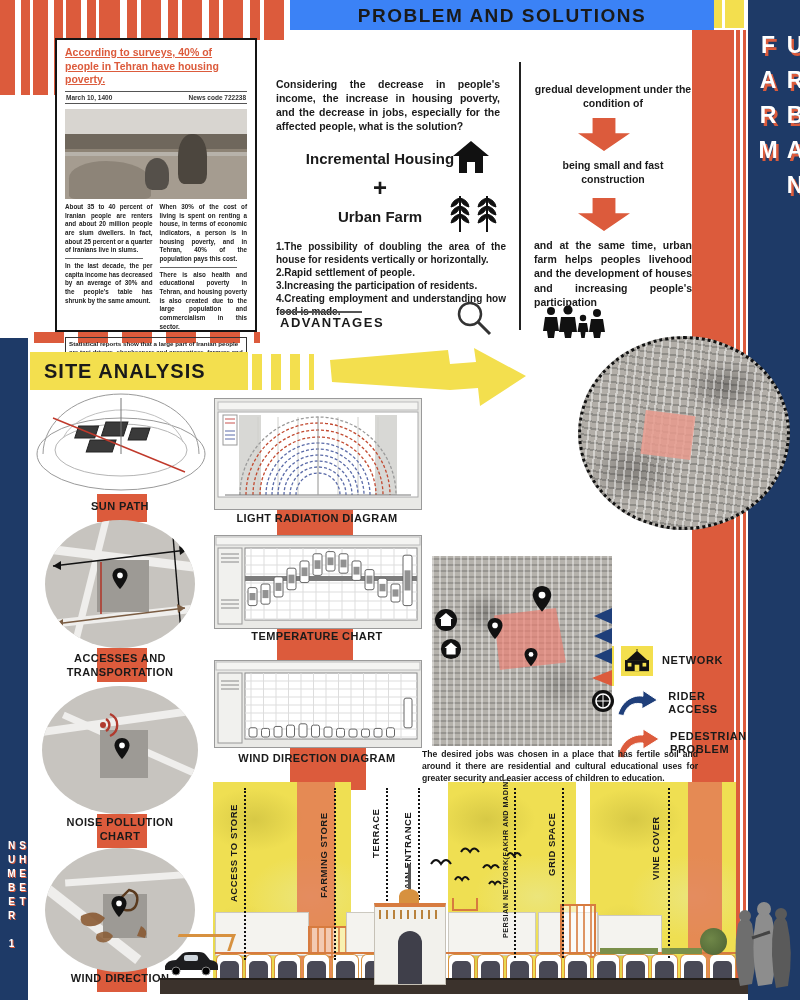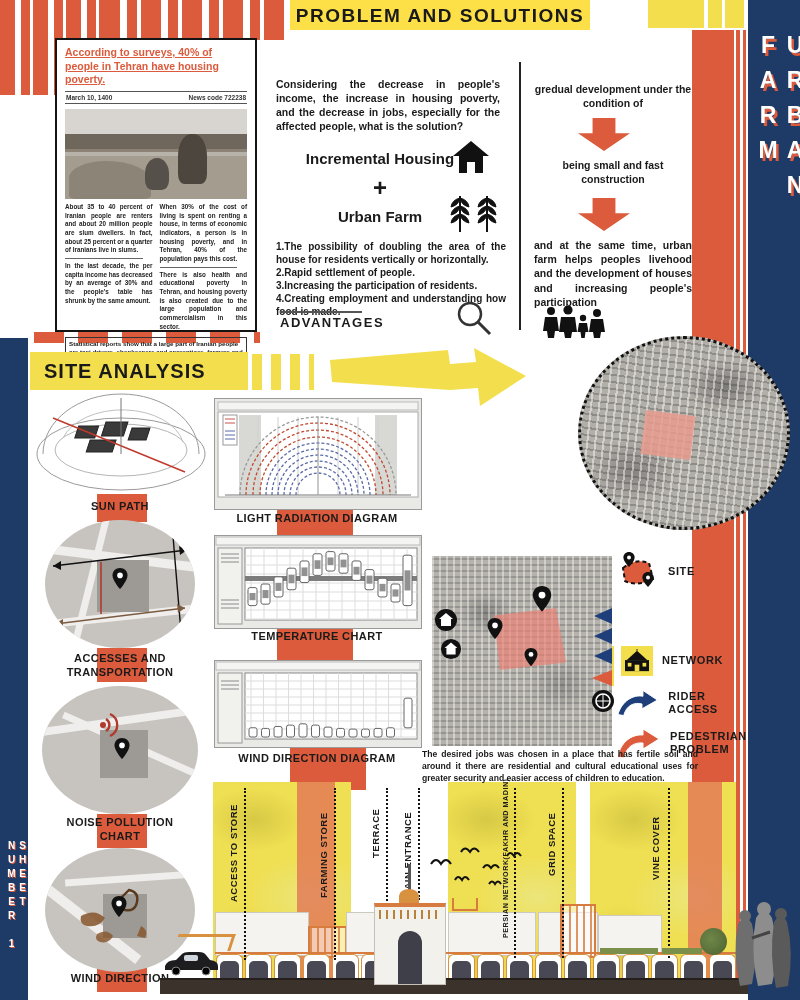--- a/index.html
+++ b/index.html
@@ -4,21 +4,21 @@
 <style>
   html,body{margin:0;padding:0;background:#888;}
   .poster{position:relative;width:800px;height:1000px;background:#fff;overflow:hidden;
           font-family:"Liberation Sans","DejaVu Sans",sans-serif;color:#1a1a1a;}
   .abs{position:absolute;}
   
   .stripes-left{left:0;top:0;width:100px;height:95px;
     background:repeating-linear-gradient(90deg,#dc5b3c 0 15px,#fff 15px 21px,#dc5b3c 21px 30px,#fff 30px 33px);}
   .stripes-top{left:100px;top:0;width:190px;height:40px;
     background:repeating-linear-gradient(90deg,#dc5b3c 0 20px,#fff 20px 27px,#dc5b3c 27px 37px,#fff 37px 41px);}
-  .title-banner{left:290px;top:0;width:300px;height:30px;background:#fde047;text-align:center;
+  .title-banner{left:290px;top:0;width:424px;height:30px;background:#3b82f6;text-align:center;
     line-height:31px;font-size:19px;font-weight:bold;letter-spacing:1.5px;z-index:2;}
   .topright-yellow{left:648px;top:0;width:96px;height:28px;
     background:linear-gradient(90deg,#f3df4e 0 56px,#fff 56px 60px,#f3df4e 60px 74px,#fff 74px 77px,#f3df4e 77px 96px);}
   .right-navy{left:748px;top:0;width:52px;height:1000px;background:#1e3a67;z-index:0;}
   .right-band{left:692px;top:30px;width:42px;height:760px;background:#dc5b3c;z-index:1;}
   .right-thin{left:736px;top:30px;width:11px;height:955px;
     background:linear-gradient(90deg,#dc5b3c 0 4px,#fff 4px 7px,#dc5b3c 7px 10px,#fff 10px 11px);z-index:1;}
   .left-navy{left:0;top:338px;width:28px;height:662px;background:#1e3a67;z-index:1;}
   .dash-row{left:34px;top:332px;width:226px;height:11px;
     background:repeating-linear-gradient(90deg,#dc5b3c 0 30px,transparent 30px 44px);}
@@ -515,30 +515,20 @@
       </svg>
     <svg style="position:absolute;left:158px;top:132px" width="26" height="26" viewBox="0 0 26 26">
       <circle cx="13" cy="13" r="11" fill="#111"></circle>
         <circle cx="13" cy="13" r="7" fill="none" stroke="#fff" stroke-width="1.6"></circle>
       <line x1="13" y1="6" x2="13" y2="20" stroke="#fff"></line>
         <line x1="6" y1="13" x2="20" y2="13" stroke="#fff"></line>
     </svg>
   </div>
 
   <div class="abs legend">
-    <div class="lg-row" style="left:0;top:0">
-      <svg width="44" height="44" viewBox="0 0 44 44">
-        <path d="M8 18 q12 -10 26 -5 l4 16 q-16 8 -28 2 z" fill="#dc5b3c" stroke="#111" stroke-width="2" stroke-dasharray="4 3"></path>
-        <path d="M14 2 C10.7 2 8.4 4.4 8.4 7.5 8.4 11.4 14 17 14 17 s5.6 -5.6 5.6 -9.5 C19.6 4.4 17.3 2 14 2z" fill="#111"></path>
-          <circle cx="14" cy="7.5" r="2" fill="#fff"></circle>
-        <path d="M33 22 C29.7 22 27.4 24.4 27.4 27.5 27.4 31.4 33 37 33 37 s5.6 -5.6 5.6 -9.5 C38.6 24.4 36.3 22 33 22z" fill="#111"></path>
-          <circle cx="33" cy="27.5" r="2" fill="#fff"></circle>
-      </svg>
-      <span class="lg-label">SITE</span>
-    </div>
     <div class="lg-row" style="left:6px;top:96px">
       <div class="lg-sq" style="background:#f3df4e">
         <svg width="28" height="24" viewBox="0 0 30 26">
             <rect x="2" y="12" width="26" height="12" fill="#111"></rect>
             <polygon points="15,2 26,12 4,12" fill="#111"></polygon>
             <rect x="12.5" y="17" width="5" height="7" fill="#f3df4e"></rect>
             <rect x="5" y="15" width="4" height="4" fill="#f3df4e"></rect>
             <rect x="21" y="15" width="4" height="4" fill="#f3df4e"></rect>
             <line x1="15" y1="2" x2="15" y2="-2" stroke="#111"></line>
           </svg>

